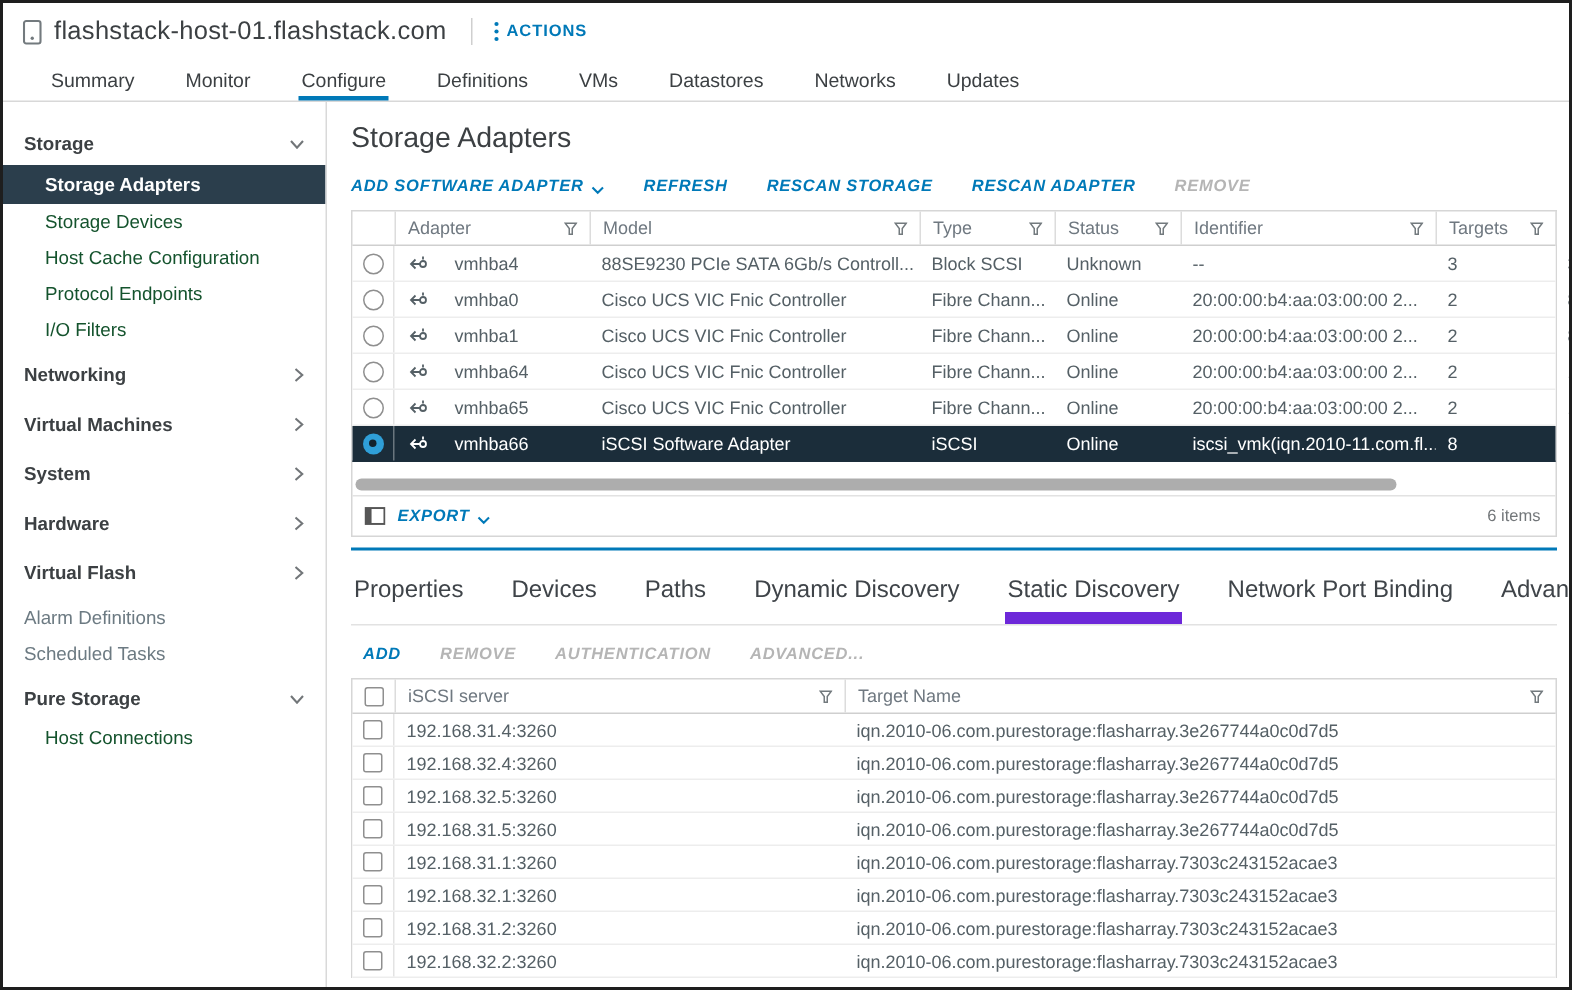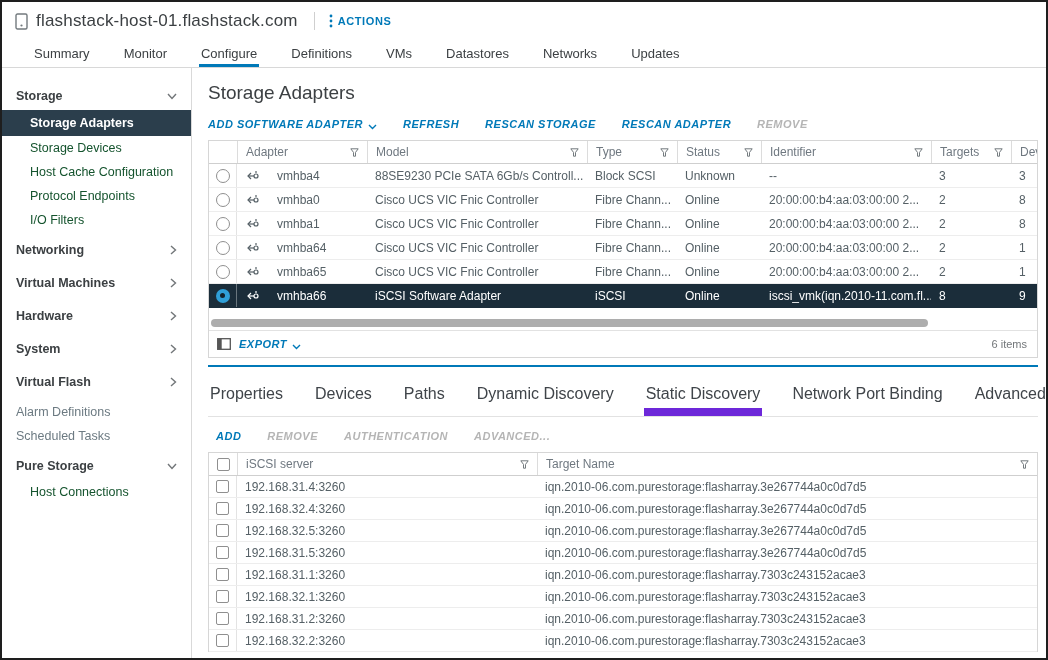--- a/index.html
+++ b/index.html
@@ -18,21 +18,21 @@
   .host-icon { margin-right:8px; display:flex; }
   .host-title { font-size:17px; color:#3c4043; letter-spacing:.2px; }
   .titlebar-divider { width:1px; height:18px; background:#cfcfcf; margin:0 14px 0 16px; }
   .actions-btn { display:flex; align-items:center; gap:5px; color:#0079b8; font-size:11px; font-weight:700; letter-spacing:.6px; cursor:pointer; }
   
   .tabbar { height:28px; display:flex; gap:30px; padding-left:30px; border-bottom:1px solid #d8d8d8; flex:0 0 auto; }
   .tab { font-size:13px; color:#3c4043; display:flex; align-items:flex-end; padding:0 2px 6px; cursor:pointer; }
   .tab.active { border-bottom:3px solid #0079b8; padding-bottom:3px;text-align:right; }
   
   .content { flex:1; display:flex; min-height:0; }
-  .sidebar { width:190px; flex:0 0 auto; border-right:1px solid #d9d9d9; padding-top:14px; overflow:hidden; }
+  .sidebar { width:216px; flex:0 0 auto; border-right:1px solid #d9d9d9; padding-top:14px; overflow:hidden; }
   .nav-cat { display:flex; justify-content:space-between; align-items:center; padding:7px 14px; color:#3c4043; font-size:12.5px; font-weight:700; cursor:pointer; }
   .nav-child { padding:5px 12px 5px 28px; color:#14532d; font-size:12.5px; cursor:pointer; }
   .nav-child.selected { background:#2b3e4c; color:#fff; font-weight:700; padding-top:6px; padding-bottom:6px; }
   .nav-link { padding:5px 12px 5px 14px; color:#6c7a82; font-size:12.5px; cursor:pointer; }
   .chev { display:flex; }
   
   .main { flex:1; min-width:0; padding:0 8px 0 16px; display:flex; flex-direction:column; }
   .page-title { font-size:19px; font-weight:400; color:#3c4043; margin:14px 0 12px; }
   .toolbar { display:flex; gap:26px; align-items:center; margin:2px 0 10px; }
   .tb-link { font-size:11px; font-weight:700; letter-spacing:.5px; color:#0079b8; display:flex; align-items:flex-end; gap:5px; cursor:pointer; white-space:nowrap;font-style:italic; }
@@ -130,29 +130,29 @@
       </div>
       <div class="nav-cat" style="margin-top:5px">
         <span>Virtual Machines</span>
         <span class="chev">
             <svg width="7" height="10" viewBox="0 0 7 10">
               <polyline points="1,1 5.5,5 1,9" fill="none" stroke="#727679" stroke-width="1.4"></polyline>
             </svg>
           </span>
       </div>
       <div class="nav-cat" style="margin-top:5px">
-        <span>Hardware</span>
+        <span>System</span>
         <span class="chev">
             <svg width="7" height="10" viewBox="0 0 7 10">
               <polyline points="1,1 5.5,5 1,9" fill="none" stroke="#727679" stroke-width="1.4"></polyline>
             </svg>
           </span>
       </div>
       <div class="nav-cat" style="margin-top:5px">
-        <span>System</span>
+        <span>Hardware</span>
         <span class="chev">
             <svg width="7" height="10" viewBox="0 0 7 10">
               <polyline points="1,1 5.5,5 1,9" fill="none" stroke="#727679" stroke-width="1.4"></polyline>
             </svg>
           </span>
       </div>
       <div class="nav-cat" style="margin-top:5px">
         <span>Virtual Flash</span>
         <span class="chev">
             <svg width="7" height="10" viewBox="0 0 7 10">

